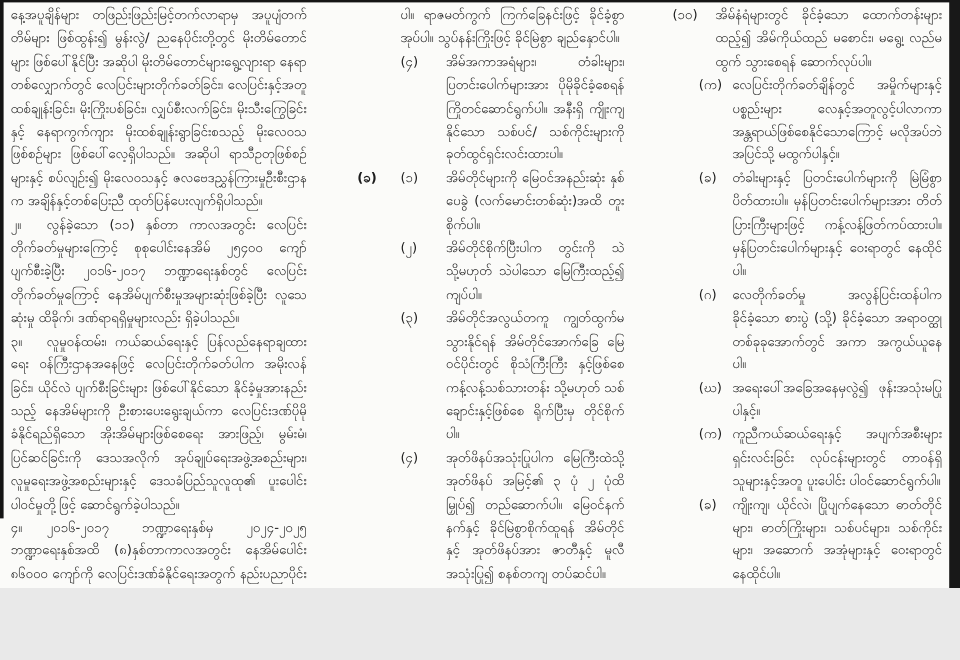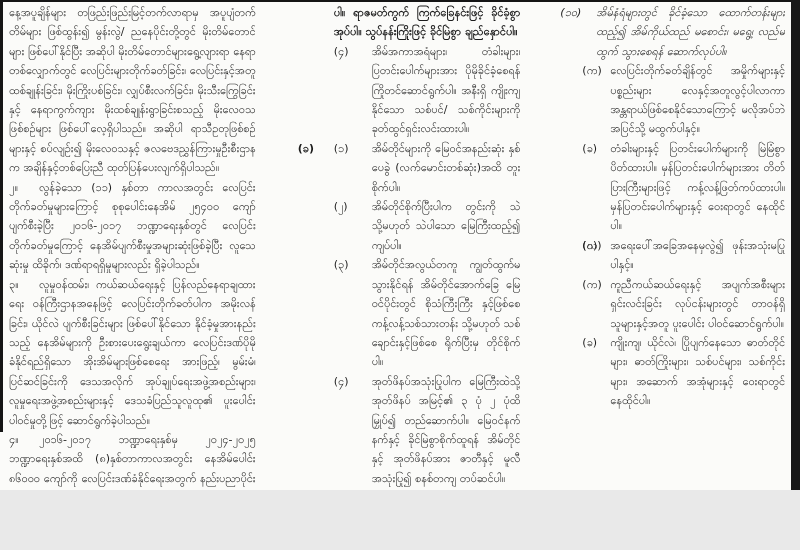--- a/index.html
+++ b/index.html
@@ -9,26 +9,26 @@
   .border-top{position:absolute;top:0;left:0;width:100%;height:2px;background:#151515;}
   .border-left{position:absolute;top:0;left:0;width:3px;height:432px;background:#151515;}
   .border-right{position:absolute;top:0;right:0;width:9px;height:550px;background:#181818;}
   .columns{position:absolute;left:9px;top:3px;right:15px;height:560px;display:flex;gap:18px;}
   .column{flex:1 1 0;min-width:0;overflow:hidden;font-size:11px;line-height:19.4px;
           text-align:justify;word-break:break-word;}
   .blk{position:relative;margin:0;}
   .pnum{display:inline-block;min-width:30px;}
   .lbl{position:absolute;top:0;white-space:nowrap;}
   
-  .c2b{padding-left:60px;font-weight:bold;}
+  .c2b{padding-left:60px;}
   .hb{padding-left:60px;}.hb>.lbl{left:24px;}
   .nb{padding-left:98px;}.nb>.lbl{left:60px;}
   
   .c2c{padding-left:58px;}
-  .nc{padding-left:58px;font-style:italic;}.nc>.lbl{left:22px;}
+  .nc{padding-left:58px;}.nc>.lbl{left:22px;}
   .kc{padding-left:72px;}.kc>.lbl{left:44px;}
   .bold .lbl,.bold .txt{font-weight:bold;}
 </style>
 </head>
 <body>
 
 <div class="page">
   <div class="border-top"></div>
   <div class="border-left"></div>
   <div class="border-right"></div>
@@ -46,19 +46,19 @@
         <div class="blk nb"><span class="lbl">(၁)</span><span class="txt">အိမ်တိုင်များကို မြေဝင်အနည်းဆုံး နှစ်ပေခွဲ (လက်မောင်းတစ်ဆုံး)အထိ တူးစိုက်ပါ။</span></div>
         <div class="blk nb"><span class="lbl">(၂)</span><span class="txt">အိမ်တိုင်စိုက်ပြီးပါက တွင်းကို သဲ သို့မဟုတ် သဲပါသော မြေကြီးထည့်၍ ကျပ်ပါ။</span></div>
         <div class="blk nb"><span class="lbl">(၃)</span><span class="txt">အိမ်တိုင်အလွယ်တကူ ကျွတ်ထွက်မသွားနိုင်ရန် အိမ်တိုင်အောက်ခြေ မြေဝင်ပိုင်းတွင် စိုသံကြီးကြီး နှင့်ဖြစ်စေ ကန့်လန့်သစ်သားတန်း သို့မဟုတ် သစ်ချောင်းနှင့်ဖြစ်စေ ရိုက်ပြီးမှ တိုင်စိုက်ပါ။</span></div>
         <div class="blk nb"><span class="lbl">(၄)</span><span class="txt">အုတ်ဖိနပ်အသုံးပြုပါက မြေကြီးထဲသို့ အုတ်ဖိနပ် အမြင့်၏ ၃ ပုံ ၂ ပုံထိ မြှုပ်၍ တည်ဆောက်ပါ။ မြေဝင်နက်နက်နှင့် ခိုင်မြဲစွာစိုက်ထူရန် အိမ်တိုင်နှင့် အုတ်ဖိနပ်အား ဇာတီနှင့် မူလီအသုံးပြု၍ စနစ်တကျ တပ်ဆင်ပါ။</span></div>
         <div class="blk nb"><span class="lbl">(၅)</span><span class="txt">လေဒဏ်ခံရမှုမှ သက်သာစေရန် မိမိအိမ်၏ တိုသော မျက်နှာစာကို လေပြင်းလာတတ်သည့်ဘက်သို့ မျက်နှာမူ၍ ဆောက်လုပ်ပါ။</span></div>
       </div>
     <div class="column">
         <div class="blk nc"><span class="lbl">(၁၀)</span><span class="txt">အိမ်နံရံများတွင် ခိုင်ခံ့သော ထောက်တန်းများ ထည့်၍ အိမ်ကိုယ်ထည် မစောင်း၊ မရွေ့၊ လည်မထွက် သွားစေရန် ဆောက်လုပ်ပါ။</span></div>
         <div class="blk kc"><span class="lbl">(က)</span><span class="txt">လေပြင်းတိုက်ခတ်ချိန်တွင် အမှိုက်များနှင့် ပစ္စည်းများ လေနှင့်အတူလွင့်ပါလာကာ အန္တရာယ်ဖြစ်စေနိုင်သောကြောင့် မလိုအပ်ဘဲ အပြင်သို့ မထွက်ပါနှင့်။</span></div>
         <div class="blk kc"><span class="lbl">(ခ)</span><span class="txt">တံခါးများနှင့် ပြတင်းပေါက်များကို မြဲမြံစွာပိတ်ထားပါ။ မှန်ပြတင်းပေါက်များအား တိတ်ပြားကြီးများဖြင့် ကန့်လန့်ဖြတ်ကပ်ထားပါ။ မှန်ပြတင်းပေါက်များနှင့် ဝေးရာတွင် နေထိုင်ပါ။</span></div>
-        <div class="blk kc"><span class="lbl">(ဂ)</span></div>
+        <div class="blk kc"><span class="lbl">(ဂ)</span><span class="txt">လေတိုက်ခတ်မှု အလွန်ပြင်းထန်ပါက ခိုင်ခံ့သော စားပွဲ (သို့) ခိုင်ခံ့သော အရာဝတ္ထုတစ်ခုခုအောက်တွင် အကာ အကွယ်ယူနေပါ။</span></div>
         <div class="blk kc"><span class="lbl">(ဃ)</span><span class="txt">အရေးပေါ်အခြေအနေမှလွဲ၍ ဖုန်းအသုံးမပြုပါနှင့်။</span></div>
         <div class="blk kc"><span class="lbl">(က)</span><span class="txt">ကူညီကယ်ဆယ်ရေးနှင့် အပျက်အစီးများ ရှင်းလင်းခြင်း လုပ်ငန်းများတွင် တာဝန်ရှိသူများနှင့်အတူ ပူးပေါင်း ပါဝင်ဆောင်ရွက်ပါ။</span></div>
         <div class="blk kc"><span class="lbl">(ခ)</span><span class="txt">ကျိုးကျ၊ ယိုင်လဲ၊ ပြိုပျက်နေသော ဓာတ်တိုင်များ၊ ဓာတ်ကြိုးများ၊ သစ်ပင်များ၊ သစ်ကိုင်းများ၊ အဆောက် အအုံများနှင့် ဝေးရာတွင်နေထိုင်ပါ။</span></div>
       </div>
   </div>
 </div>
 
 </body></html>

